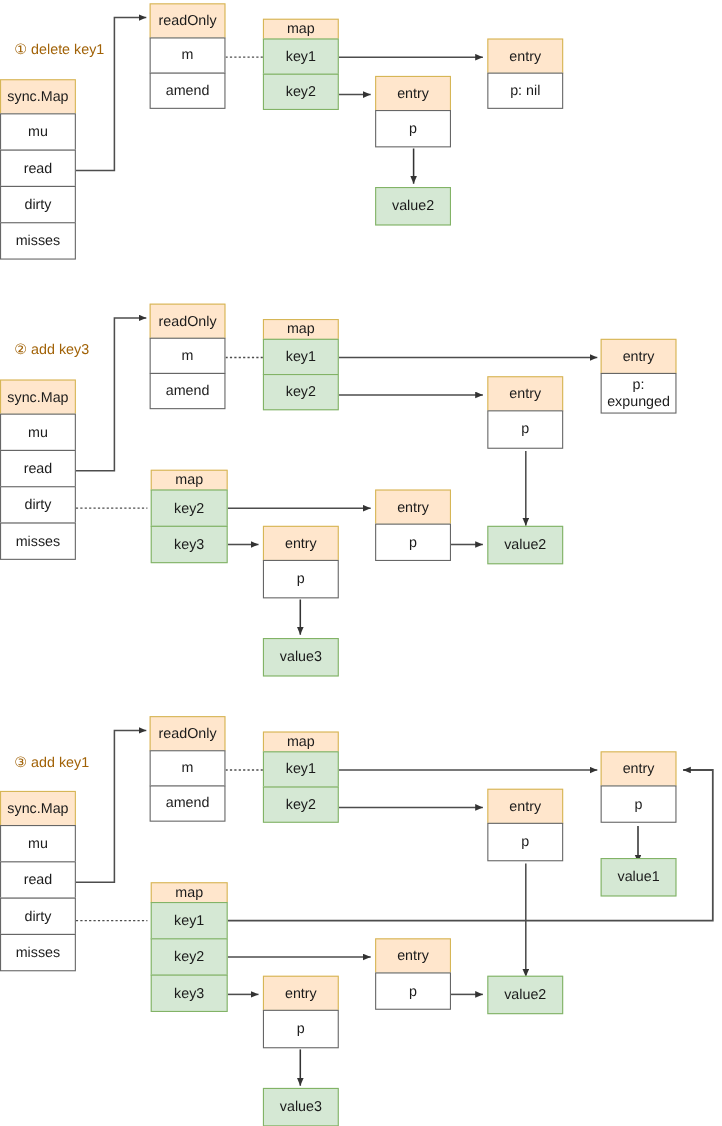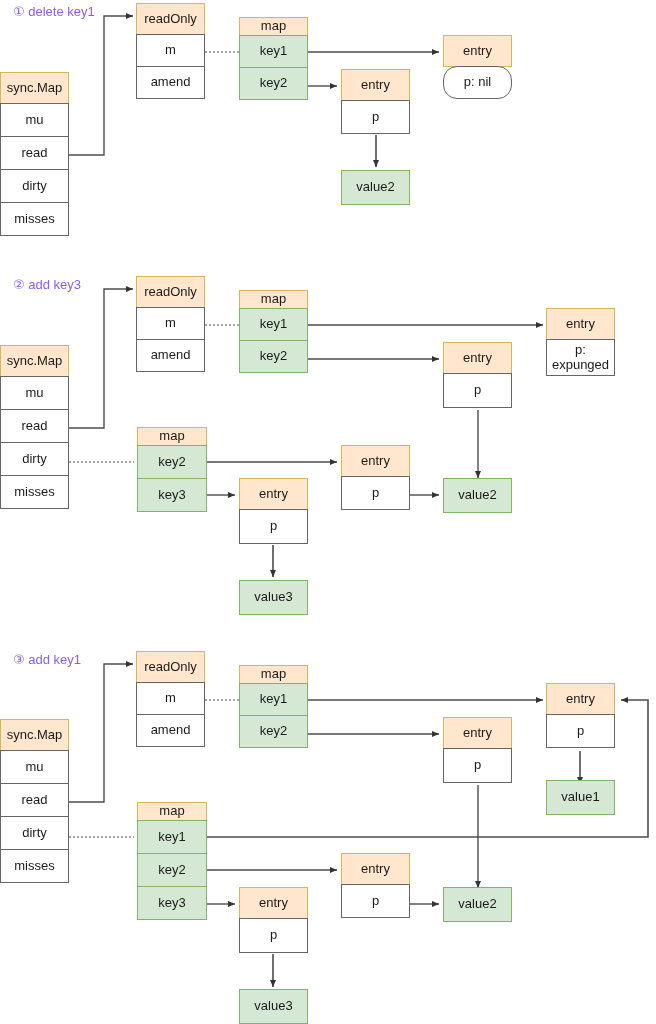--- a/index.html
+++ b/index.html
@@ -20,21 +20,21 @@
     border:1px solid #666666;
     display:flex;align-items:center;justify-content:center;
     font-size:13px;line-height:1.15;text-align:center;
     background:#ffffff;
   }
   .hdr{background:#ffe6cc;border-color:#d6b656;}
   .green{background:#d5e8d4;border-color:#82b366;}
   .white{background:#ffffff;border-color:#666666;}
   .stack{position:absolute;display:flex;flex-direction:column;}
   .stack > .cell + .cell{margin-top:-1px;}
-  .label{position:absolute;font-size:13px;color:#8b5cf6;white-space:nowrap;}
+  .label{position:absolute;font-size:13px;color:#a16207;white-space:nowrap;margin-top:33px;}
   .two-line{flex-direction:column;line-height:1.1;}
 </style>
 </head>
 <body>
 
 <div class="canvas">
 
   <svg class="wires" viewBox="0 0 656 1024">
     <defs>
       <marker id="ah" markerWidth="8" markerHeight="8" refX="7" refY="3" orient="auto" markerUnits="userSpaceOnUse">
@@ -108,21 +108,21 @@
   </div>
 
   <div class="stack" style="left:239px;top:17px;width:69px;">
     <div class="cell hdr" style="height:19px;">map</div>
     <div class="cell green" style="height:33px;">key1</div>
     <div class="cell green" style="height:33px;">key2</div>
   </div>
 
   <div class="stack" style="left:443px;top:35px;width:69px;">
     <div class="cell hdr" style="height:32px;">entry</div>
-    <div class="cell white" style="height:33px;border-radius:14px;">p: nil</div>
+    <div class="cell white" style="height:33px;">p: nil</div>
   </div>
 
   <div class="stack" style="left:341px;top:69px;width:69px;">
     <div class="cell hdr" style="height:32px;">entry</div>
     <div class="cell white" style="height:34px;">p</div>
   </div>
 
   <div class="cell green box" style="left:341px;top:170px;width:69px;height:35px;">value2</div>
 
   <div class="label" style="left:13px;top:277px;">② add key3</div>

